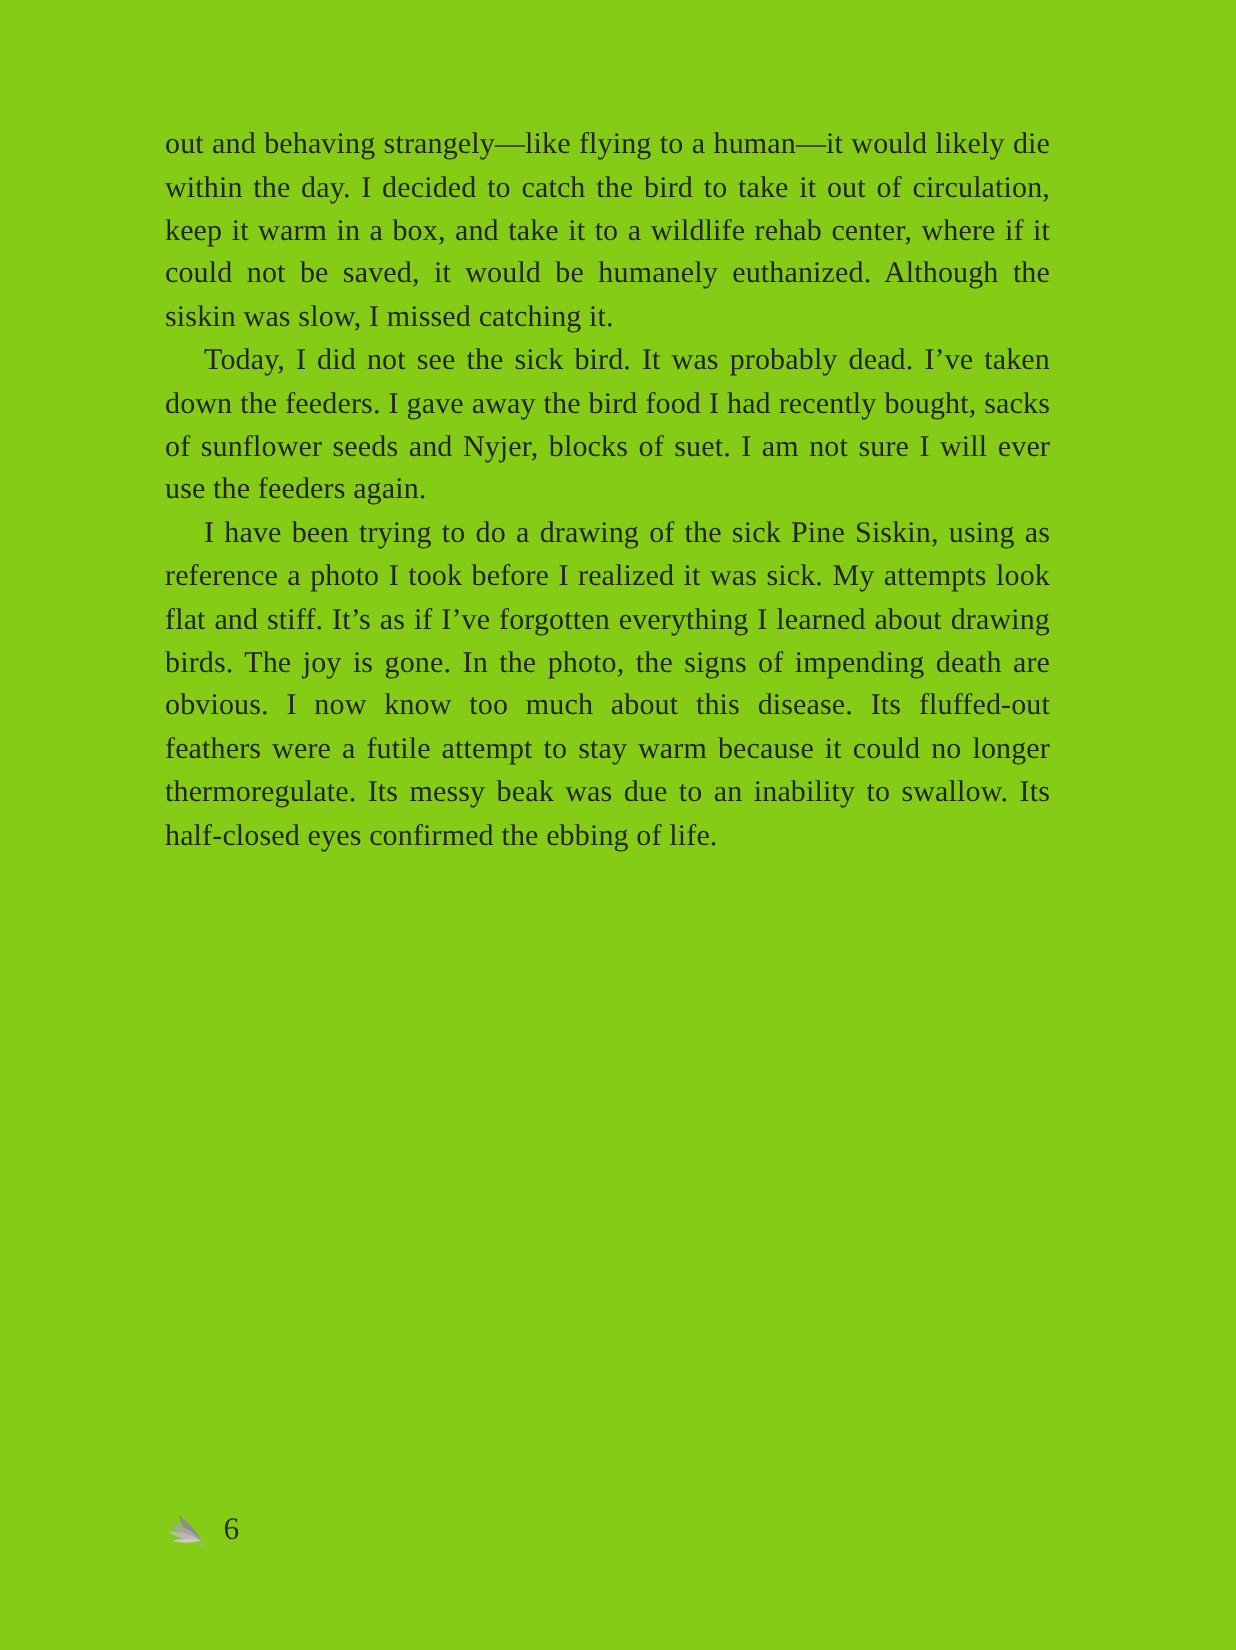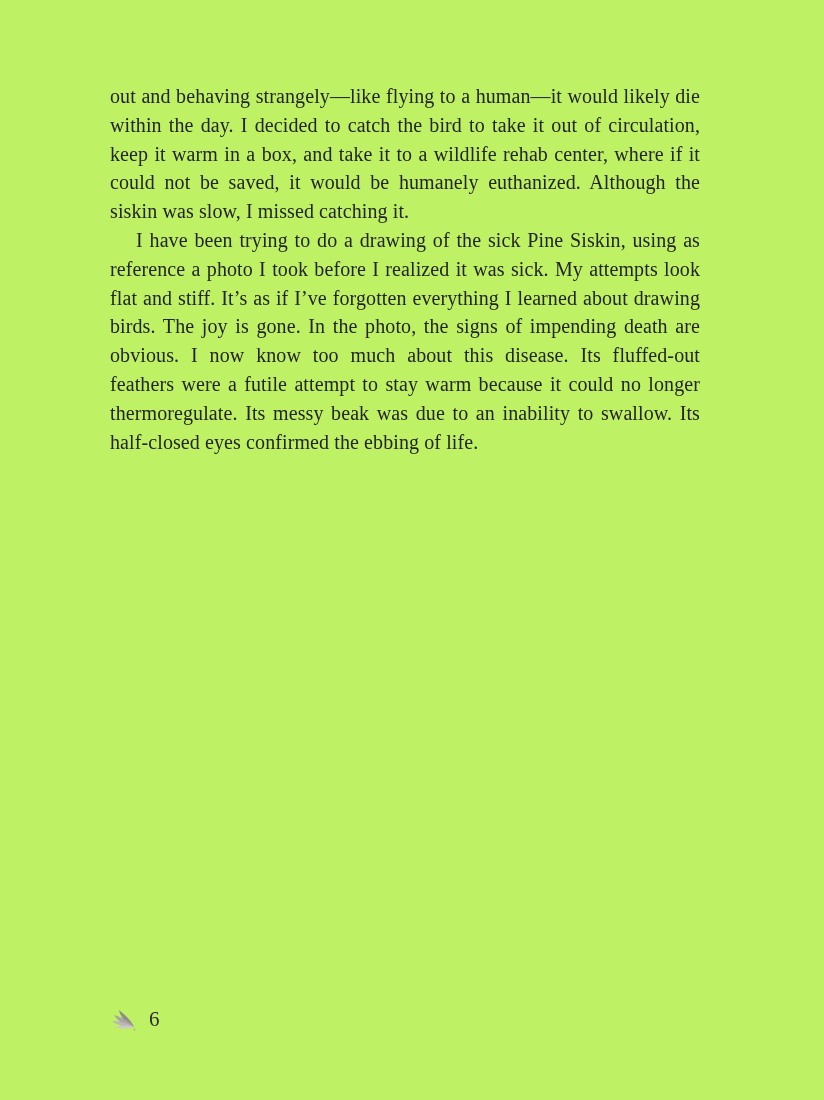--- a/index.html
+++ b/index.html
@@ -4,21 +4,21 @@
 <style>
   html, body {
     margin: 0;
     padding: 0;
     background: #ffffff;
   }
   .book-page {
     position: relative;
     width: 824px;
     height: 1100px;
-    background: #bef264;
+    background: #84cc16;
     overflow: hidden;
     font-family: "Liberation Serif", serif;
   }
   .body-text {
     position: absolute;
     left: 110px;
     top: 82px;
     width: 590px;
     font-size: 20px;
     line-height: 28.8px;
@@ -52,20 +52,21 @@
     font-family: "Liberation Serif", serif;
   }
 </style>
 </head>
 <body>
 
 <div class="book-page">
 
   <div class="body-text">
     <p>out and behaving strangely—like flying to a human—it would likely die within the day. I decided to catch the bird to take it out of circulation, keep it warm in a box, and take it to a wildlife rehab center, where if it could not be saved, it would be humanely euthanized. Although the siskin was slow, I missed catching it.</p>
+    <p class="indent">Today, I did not see the sick bird. It was probably dead. I’ve taken down the feeders. I gave away the bird food I had recently bought, sacks of sunflower seeds and Nyjer, blocks of suet. I am not sure I will ever use the feeders again.</p>
     <p class="indent">I have been trying to do a drawing of the sick Pine Siskin, using as reference a photo I took before I realized it was sick. My attempts look flat and stiff. It’s as if I’ve forgotten everything I learned about drawing birds. The joy is gone. In the photo, the signs of impending death are obvious. I now know too much about this disease. Its fluffed-out feathers were a futile attempt to stay warm because it could no longer thermoregulate. Its messy beak was due to an inability to swallow. Its half-closed eyes confirmed the ebbing of life.</p>
   </div>
 
   <div class="page-footer">
     <span class="footer-icon">
       <svg viewBox="0 0 26 26" width="26" height="26" aria-hidden="true">
 
         <path d="M22,21 C16,19 9,13 7,4 C12,8 19,14 22,21 Z" fill="#8f8c89"></path>
         <path d="M22,21 C15,20 7,17 2,9 C9,11 17,15 22,21 Z" fill="#a8a5a2"></path>
         <path d="M22,21 C14,21 6,20 0,15 C8,15 16,17 22,21 Z" fill="#bab7b4"></path>

